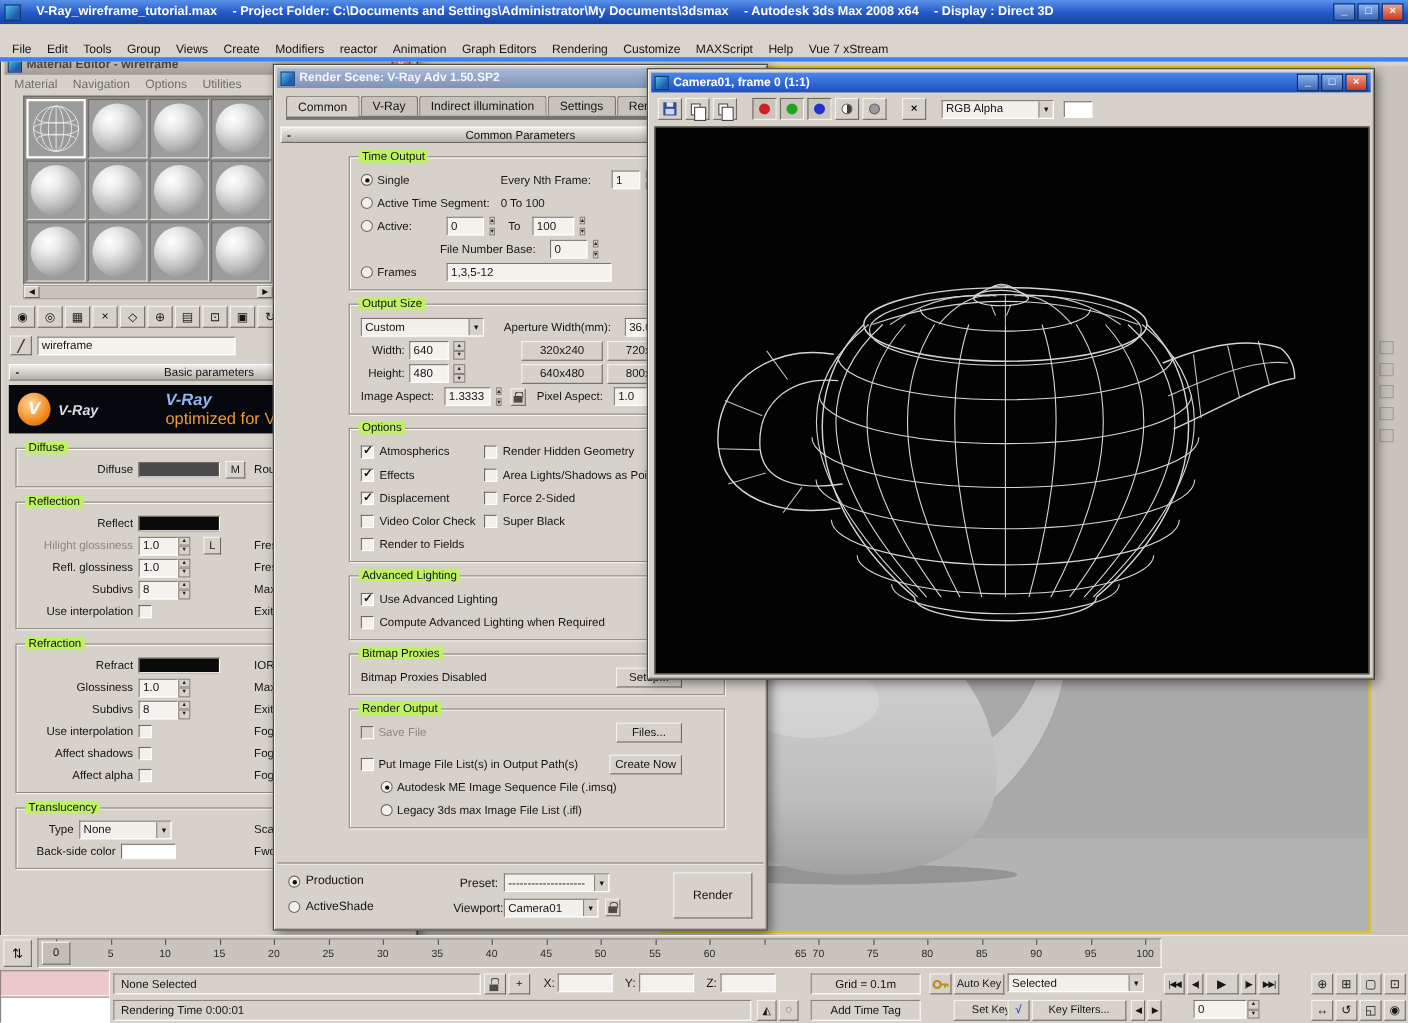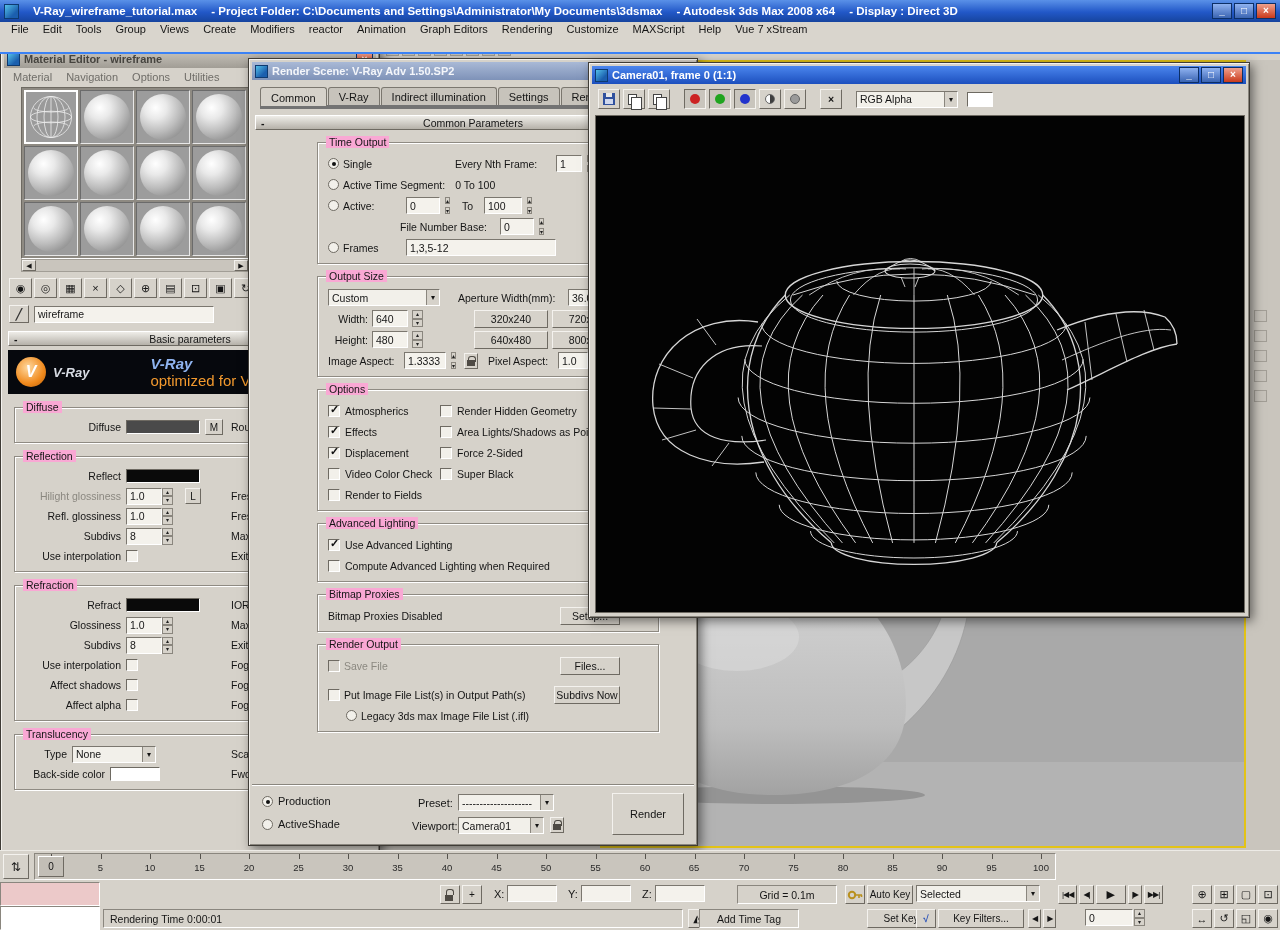--- a/index.html
+++ b/index.html
@@ -7,21 +7,21 @@
 #app{position:relative;width:1280px;height:930px}
 
 #titlebar{position:absolute;left:0;top:0;width:1280px;height:22px;background:linear-gradient(180deg,#5a91e8 0%,#2258c8 55%,#16449e 100%);display:flex;align-items:center;padding:0 4px;color:#fff;font-weight:bold;font-size:11.5px;white-space:nowrap;overflow:hidden;z-index:40}
 #titlebar .seg{margin-left:14px}
 .applogo{width:15px;height:15px;flex:0 0 15px;background:linear-gradient(135deg,#54c0e8 0%,#1b5fae 70%);border:1px solid #0e3a70;display:inline-block}
 .applogo.sm{width:13px;height:13px;flex:0 0 13px}
 .wctl{margin-left:auto;display:flex;gap:2px}
 .wc{width:20px;height:16px;border:1px solid #0c2f66;background:linear-gradient(180deg,#8fb2f0,#3a64b2);color:#fff;font-size:10px;line-height:13px;text-align:center;font-weight:bold;cursor:default}
 .wc.close{background:linear-gradient(180deg,#f0a08c,#c93a1c)}
 
-#menubar{position:absolute;left:0;top:22px;width:1280px;height:20px;background:#d9d5cd;border-bottom:2px solid #3b82f6;display:flex;align-items:flex-end;padding:15px 4px;z-index:40}
+#menubar{position:absolute;left:0;top:22px;width:1280px;height:20px;background:#d9d5cd;border-bottom:4px solid #3b82f6;display:flex;align-items:flex-start;padding:15px 4px;z-index:40}
 .mi{padding:2px 7px;font-size:11px}
 #maintoolbar{position:absolute;left:0;top:42px;width:1280px;height:18px;background:#d6d2ca;z-index:1}
 #mt-icons{position:absolute;left:386px;top:2px;display:flex;gap:3px}
 .mtico{width:13px;height:12px;background:#c6c2ba;border:1px solid #a29e96;display:inline-block}
 #side-icons{position:absolute;left:1254px;top:310px;display:flex;flex-direction:column;gap:8px;z-index:2}
 
 #viewport{position:absolute;left:600px;top:60px;width:646px;height:788px;background:#a9a9a9;border:2px solid #e3c316;z-index:1}
 
 .win{position:absolute;background:#d6d2ca;border:1px solid #3f3c36;box-shadow:inset 1px 1px 0 #f4f2ee,inset -1px -1px 0 #8a867e,3px 3px 10px rgba(0,0,0,.5);padding:3px}
 .wtb{height:18px;display:flex;align-items:center;gap:4px;padding:0 3px;font-weight:bold;font-size:11px;overflow:hidden;white-space:nowrap}
@@ -36,21 +36,21 @@
 .cb.on::after{content:"✓";position:absolute;top:-3px;left:1px;font-size:11px;font-weight:bold;color:#111}
 .cb.dis{background:#d6d2ca}
 .rd{width:11px;height:11px;flex:0 0 11px;border-radius:50%;background:#f2f0ea;border:1px solid #6e6a62;display:inline-block;position:relative}
 .rd.on::after{content:"";position:absolute;left:3px;top:3px;width:4px;height:4px;border-radius:50%;background:#111}
 .dd{display:inline-flex;align-items:center;background:#f2f0ea;border:1px solid;border-color:#7b776f #fff #fff #7b776f;height:17px;padding-left:3px;font-size:10.5px;white-space:nowrap;overflow:hidden}
 .dd .darr{margin-left:auto;width:13px;height:100%;background:#d6d2ca;border-left:1px solid #8a867e;text-align:center;font-size:8px;line-height:15px;flex:0 0 13px}
 .lockbtn{width:14px;height:16px;position:relative;background:#d6d2ca;border:1px solid;border-color:#f4f2ee #6e6a62 #6e6a62 #f4f2ee}
 .lockbtn::before{content:"";position:absolute;top:2px;left:3px;width:6px;height:5px;border:1.5px solid #4e4a44;border-bottom:none;border-radius:3px 3px 0 0}
 .lockbtn::after{content:"";position:absolute;bottom:2px;left:2px;width:8px;height:6px;background:#4e4a44}
 .lockbtn.pink{background:#efaed6}
-.gl{position:absolute;top:-7px;left:8px;background:#f9a8d4;padding:0 3px;font-size:10.5px}
+.gl{position:absolute;top:-7px;left:8px;background:#bef264;padding:0 3px;font-size:10.5px}
 .grpbox{position:relative;border:1px solid #8f8b83;box-shadow:inset 1px 1px 0 #fff,1px 1px 0 #fff}
 .rollbar{height:15px;background:linear-gradient(#efede8,#b5b1a9);border:1px solid;border-color:#fff #6e6a62 #6e6a62 #fff;display:flex;align-items:center;font-size:10.5px;position:relative}
 .rollbar .minus{position:absolute;left:5px;font-weight:bold}
 .rollbar .rtitle{margin:0 auto}
 .gray{color:#8b8880}
 
 #me{left:0;top:46px;width:380px;height:806px;z-index:5}
 .memenu{display:flex;padding:2px 2px;color:#6f6d68}
 .memenu span{padding:1px 7px}
 .slotarea{margin:1px 0 0 17px;width:228px;background:#8e8a82;border:1px solid;border-color:#6e6a62 #fff #fff #6e6a62;padding:2px;display:grid;grid-template-columns:repeat(4,54px);gap:2px}
@@ -606,21 +606,25 @@
         <span class="gl">Render Output</span>
         <div class="row">
           <span class="cb dis"></span>
           <span class="gray">Save File</span>
           <span class="ra btn" style="left:232px;width:60px;height:18px">Files...</span>
         </div>
         <div style="height:8px"></div>
         <div class="row">
           <span class="cb"></span>
           <span>Put Image File List(s) in Output Path(s)</span>
-          <span class="ra btn" style="left:226px;width:66px;height:18px">Subdivs Now</span>
+          <span class="ra btn" style="left:226px;width:66px;height:18px">Create Now</span>
+        </div>
+        <div class="row" style="padding-left:18px">
+          <span class="rd on"></span>
+          <span>Autodesk ME Image Sequence File (.imsq)</span>
         </div>
         <div class="row" style="padding-left:18px">
           <span class="rd"></span>
           <span>Legacy 3ds max Image File List (.ifl)</span>
         </div>
       </div>
     </div>
 
     <div class="rfoot">
       <span class="ra" style="left:10px;top:10px;display:flex;gap:5px;align-items:center">
@@ -762,56 +766,57 @@
         <div class="tnum" style="left: 412px;">40</div>
         <div class="tick" style="left: 461.5px;"></div>
         <div class="tnum" style="left: 461.5px;">45</div>
         <div class="tick" style="left: 511px;"></div>
         <div class="tnum" style="left: 511px;">50</div>
         <div class="tick" style="left: 560.5px;"></div>
         <div class="tnum" style="left: 560.5px;">55</div>
         <div class="tick" style="left: 610px;"></div>
         <div class="tnum" style="left: 610px;">60</div>
         <div class="tick" style="left: 659.5px;"></div>
-        <div class="tnum" style="left: 659px; text-align: center;">65</div>
+        <div class="tnum" style="left: 693px; text-align: center;">65</div>
         <div class="tick" style="left: 709px;"></div>
         <div class="tnum" style="left: 709px;">70</div>
         <div class="tick" style="left: 758.5px;"></div>
         <div class="tnum" style="left: 758.5px;">75</div>
         <div class="tick" style="left: 808px;"></div>
         <div class="tnum" style="left: 808px;">80</div>
         <div class="tick" style="left: 857.5px;"></div>
         <div class="tnum" style="left: 857.5px;">85</div>
         <div class="tick" style="left: 907px;"></div>
         <div class="tnum" style="left: 907px;">90</div>
         <div class="tick" style="left: 956.5px;"></div>
         <div class="tnum" style="left: 956.5px;">95</div>
         <div class="tick" style="left: 1006px;"></div>
         <div class="tnum" style="left: 1006px;">100</div>
       </div>
   </div>
 
   <div id="statusbar">
     <span class="a listener-pink" style="left:0;top:0;width:100px;height:24px"></span>
     <span class="a listener-white" style="left:0;top:24px;width:100px;height:24px"></span>
+    <span class="a panelf txtl" style="left:103px;top:3px;width:334px;height:19px">None Selected</span>
     <span class="a btn sbtn" style="left:440px;top:3px;width:20px">
         <span class="lockbtn" style="border:none;background:none"></span>
       </span>
     <span class="a btn sbtn" style="left:462px;top:3px;width:20px">+</span>
     <span class="a" style="left:494px;top:6px">X:</span>
     <span class="a fld" style="left:507px;top:3px;width:50px"></span>
     <span class="a" style="left:568px;top:6px">Y:</span>
     <span class="a fld" style="left:581px;top:3px;width:50px"></span>
     <span class="a" style="left:642px;top:6px">Z:</span>
     <span class="a fld" style="left:655px;top:3px;width:50px"></span>
     <span class="a panelf" style="left:737px;top:3px;width:100px;height:19px">Grid = 0.1m</span>
     <span class="a panelf txtl" style="left:103px;top:27px;width:580px;height:19px">Rendering Time 0:00:01</span>
     <span class="a btn sbtn" style="left:688px;top:27px;width:18px">◭</span>
     <span class="a btn sbtn" style="left:708px;top:27px;width:18px">◌</span>
-    <span class="a panelf" style="left:699px;top:27px;width:100px;height:19px">Add Time Tag</span>
+    <span class="a panelf" style="left:737px;top:27px;width:100px;height:19px">Add Time Tag</span>
     <span class="a btn sbtn" style="left:845px;top:3px;width:20px">
       <svg width="16" height="10">
           <circle cx="5" cy="5" r="3.2" fill="none" stroke="#b9901e" stroke-width="2"></circle>
           <path d="M8 5 L15 5 M12 5 L12 8 M14.5 5 L14.5 7" stroke="#b9901e" stroke-width="1.6" fill="none"></path>
         </svg>
     </span>
     <span class="a btn sbtn" style="left:867px;top:3px;width:46px">Auto Key</span>
     <span class="a btn sbtn" style="left:867px;top:27px;width:68px">Set Key</span>
     <span class="a dd" style="left:916px;top:3px;width:124px">
         <span>Selected</span>

